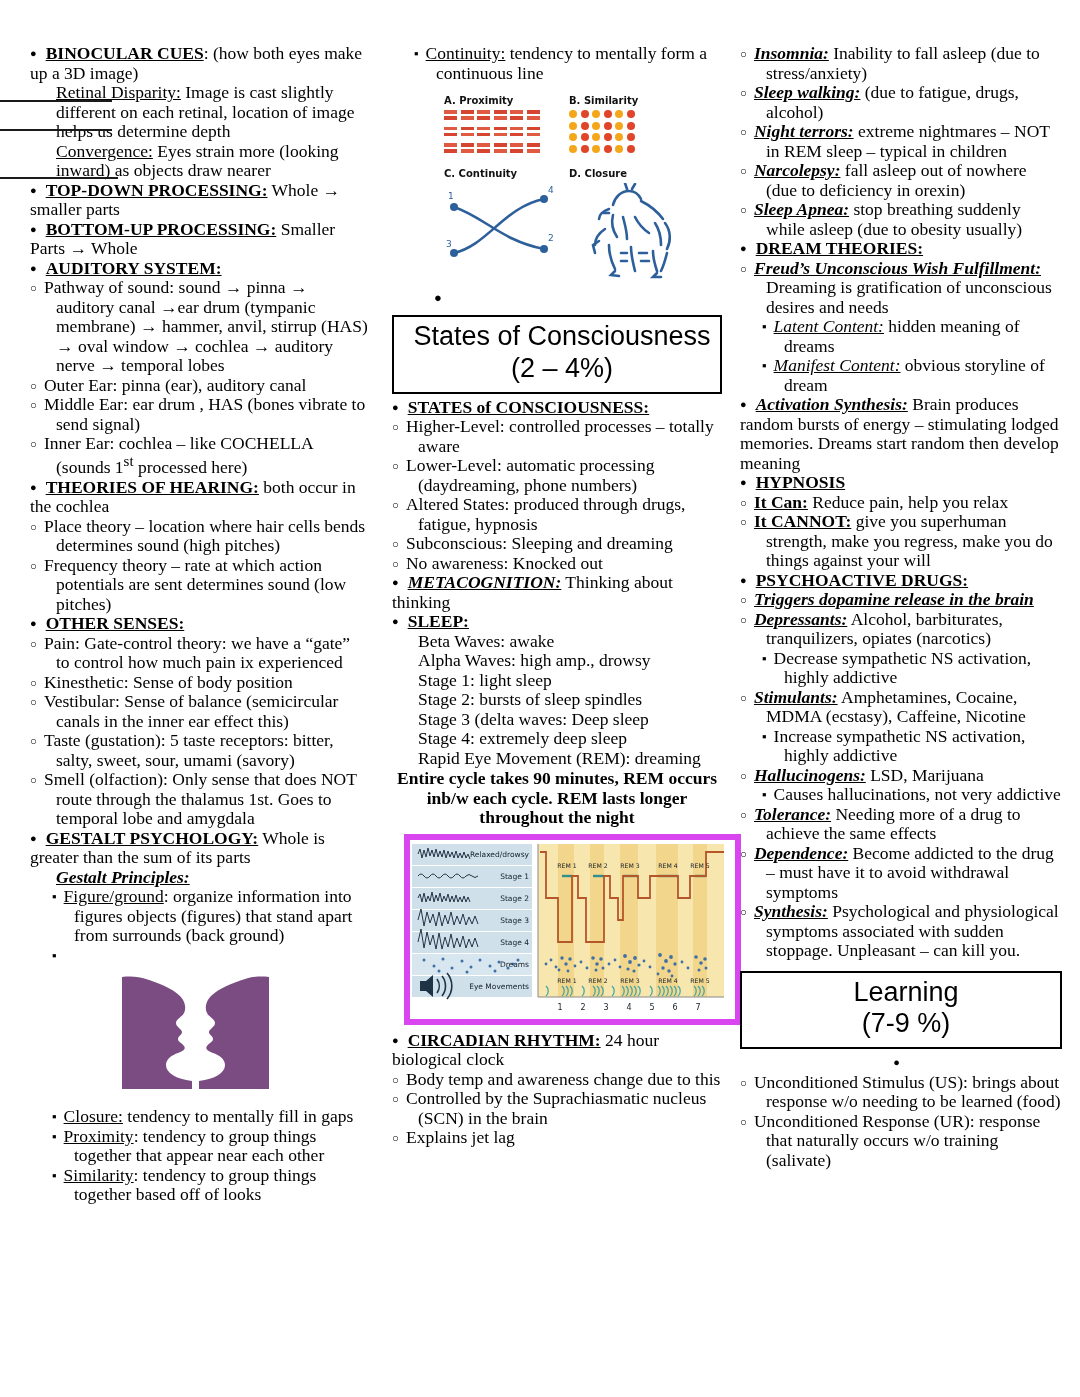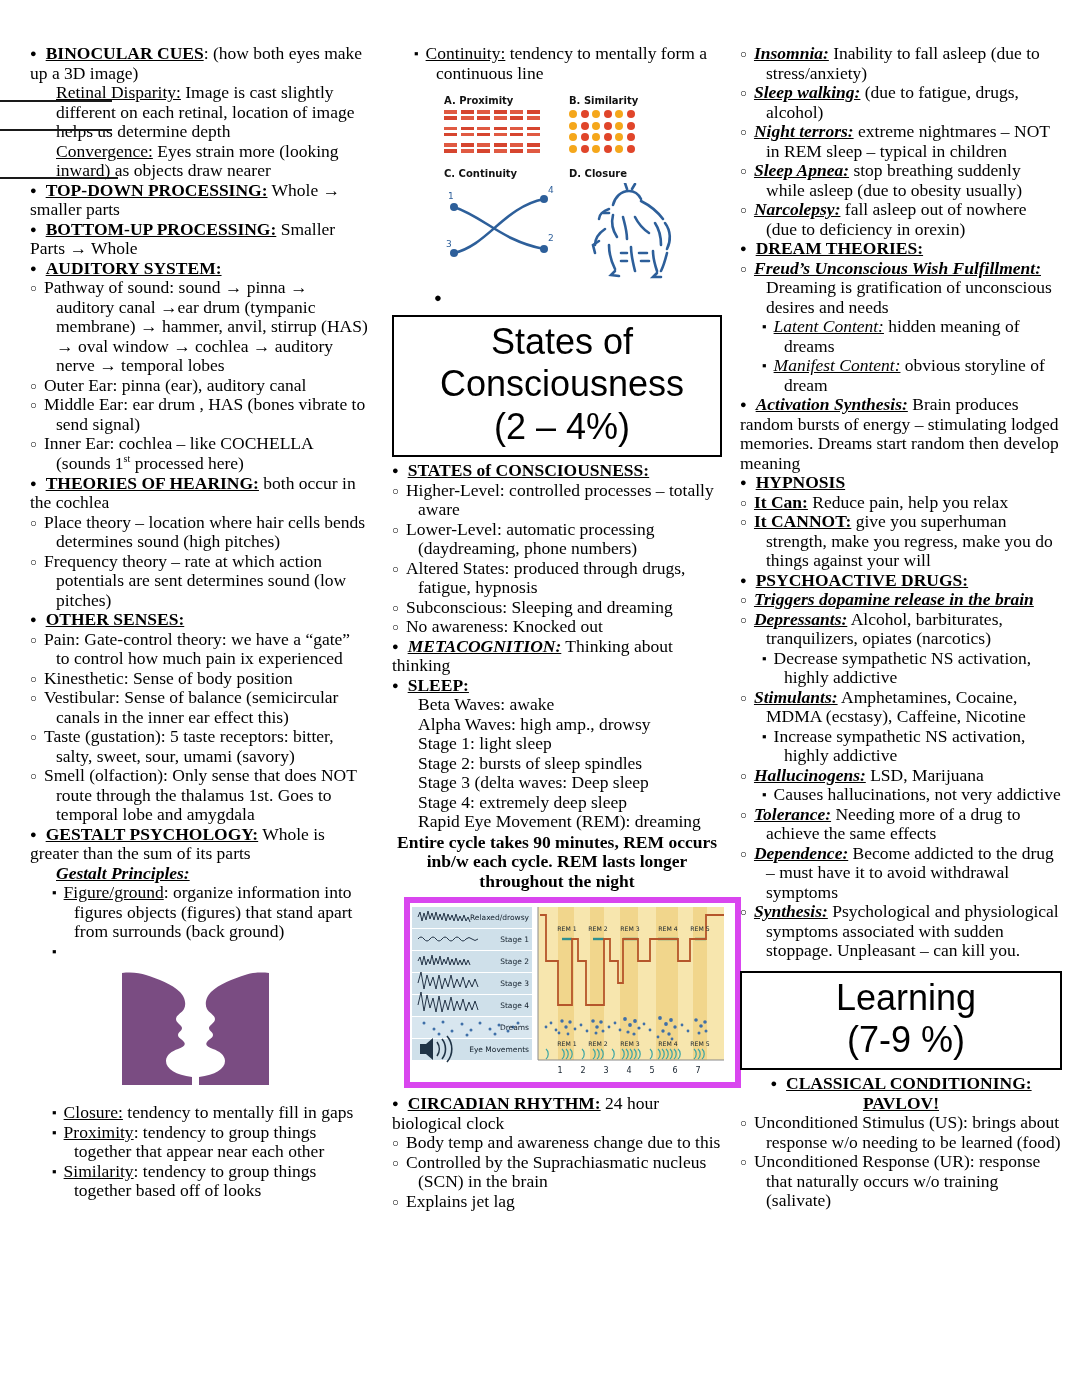--- a/index.html
+++ b/index.html
@@ -29,21 +29,21 @@
   .iu{font-style:italic;text-decoration:underline;}
 
   .bullet::before{content:"\25CF";font-size:11px;vertical-align:2px;margin-right:9px;}
   .circ::before{content:"\25CB";font-size:11.5px;vertical-align:1px;margin-right:7px;}
   .sq::before{content:"\25AA";font-size:13px;vertical-align:1px;margin-right:7px;}
 
   
   .sectbox{
     border:2px solid #000;
     text-align:center;
-    font-size:36px;
+    font-size:27px;
     line-height:1.18;
     padding:4px 2px 7px 12px;
     margin:10px 0 4px 0;
     font-family:"Liberation Sans","DejaVu Sans",sans-serif;
     font-weight:400;
   }
   .sectbox .ttl{display:block;}
   .sectbox .pct{display:block;}
 
   
@@ -63,21 +63,21 @@
   .dY{background:#f5a71b;}
   .dR{background:#e0452a;}
 
   
   .faces{margin:4px 0 6px 84px;}
 
   
   .hypno{margin:6px 0 6px 12px;border:6px solid #d946ef;width:325px;}
 
   
-  .sup{font-size:10px;vertical-align:super;}
+  .sup{font-size:15px;vertical-align:super;}
   .ctr{text-align:center;}
   .bigdot{font-size:13px;margin-left:42px;}
 </style>
 </head>
 <body>
 
 <div class="page">
 
   <div class="stray" style="left:0px;top:100px;width:112px;"></div>
   <div class="stray" style="left:0px;top:129px;width:112px;"></div>
@@ -498,22 +498,22 @@
         <div class="ln lvl1"><span class="circ"></span><span>Controlled by the Suprachiasmatic nucleus (SCN) in the brain</span></div>
         <div class="ln lvl1"><span class="circ"></span><span>Explains jet lag</span></div>
       </div>
   </div>
 
   <div class="col col3">
     <div id="c3-list">
         <div class="ln lvl1"><span class="circ"></span><span class="biu">Insomnia:</span><span> Inability to fall asleep (due to stress/anxiety)</span></div>
         <div class="ln lvl1"><span class="circ"></span><span class="biu">Sleep walking:</span><span> (due to fatigue, drugs, alcohol)</span></div>
         <div class="ln lvl1"><span class="circ"></span><span class="biu">Night terrors:</span><span> extreme nightmares – NOT in REM sleep – typical in children</span></div>
+        <div class="ln lvl1"><span class="circ"></span><span class="biu">Narcolepsy:</span><span> fall asleep out of nowhere (due to deficiency in orexin)</span></div>
         <div class="ln lvl1"><span class="circ"></span><span class="biu">Sleep Apnea:</span><span> stop breathing suddenly while asleep (due to obesity usually)</span></div>
-        <div class="ln lvl1"><span class="circ"></span><span class="biu">Narcolepsy:</span><span> fall asleep out of nowhere (due to deficiency in orexin)</span></div>
         <div class="ln lvl0"><span class="bullet"></span><span class="bu">DREAM THEORIES:</span></div>
         <div class="ln lvl1"><span class="circ"></span><span class="biu">Freud’s Unconscious Wish Fulfillment:</span><span> Dreaming is gratification of unconscious desires and needs</span></div>
         <div class="ln lvl2"><span class="sq"></span><span class="iu">Latent Content:</span><span> hidden meaning of dreams</span></div>
         <div class="ln lvl2"><span class="sq"></span><span class="iu">Manifest Content:</span><span> obvious storyline of dream</span></div>
         <div class="ln lvl0"><span class="bullet"></span><span class="biu">Activation Synthesis:</span><span> Brain produces random bursts of energy – stimulating lodged memories. Dreams start random then develop meaning</span></div>
         <div class="ln lvl0"><span class="bullet"></span><span class="bu">HYPNOSIS</span></div>
         <div class="ln lvl1"><span class="circ"></span><span class="bu">It Can:</span><span> Reduce pain, help you relax</span></div>
         <div class="ln lvl1"><span class="circ"></span><span class="bu">It CANNOT:</span><span> give you superhuman strength, make you regress, make you do things against your will</span></div>
         <div class="ln lvl0"><span class="bullet"></span><span class="bu">PSYCHOACTIVE DRUGS:</span></div>
         <div class="ln lvl1"><span class="circ"></span><span class="bi">Triggers dopamine release in the brain</span></div>
@@ -527,19 +527,19 @@
         <div class="ln lvl1"><span class="circ"></span><span class="biu">Dependence:</span><span> Become addicted to the drug – must have it to avoid withdrawal symptoms</span></div>
         <div class="ln lvl1"><span class="circ"></span><span class="biu">Synthesis:</span><span> Psychological and physiological symptoms associated with sudden stoppage. Unpleasant – can kill you.</span></div>
       </div>
 
     <div class="sectbox">
       <span class="ttl">Learning</span>
       <span class="pct">(7-9 %)</span>
     </div>
 
     <div id="c3-learning">
-        <div class="ln lvl0 ctr"><span class="bullet"></span><span class="bu">CLASSICAL CONDITIONING: PAVLOV!</span></div>
+        <div class="ln lvl0 ctr"><span class="bullet"></span></div>
         <div class="ln lvl1"><span class="circ"></span><span class="b">Unconditioned Stimulus (US):</span><span> brings about response w/o needing to be learned (food)</span></div>
         <div class="ln lvl1"><span class="circ"></span><span class="b">Unconditioned Response (UR):</span><span> response that naturally occurs w/o training (salivate)</span></div>
       </div>
   </div>
 
 </div>
 
 </body></html>

